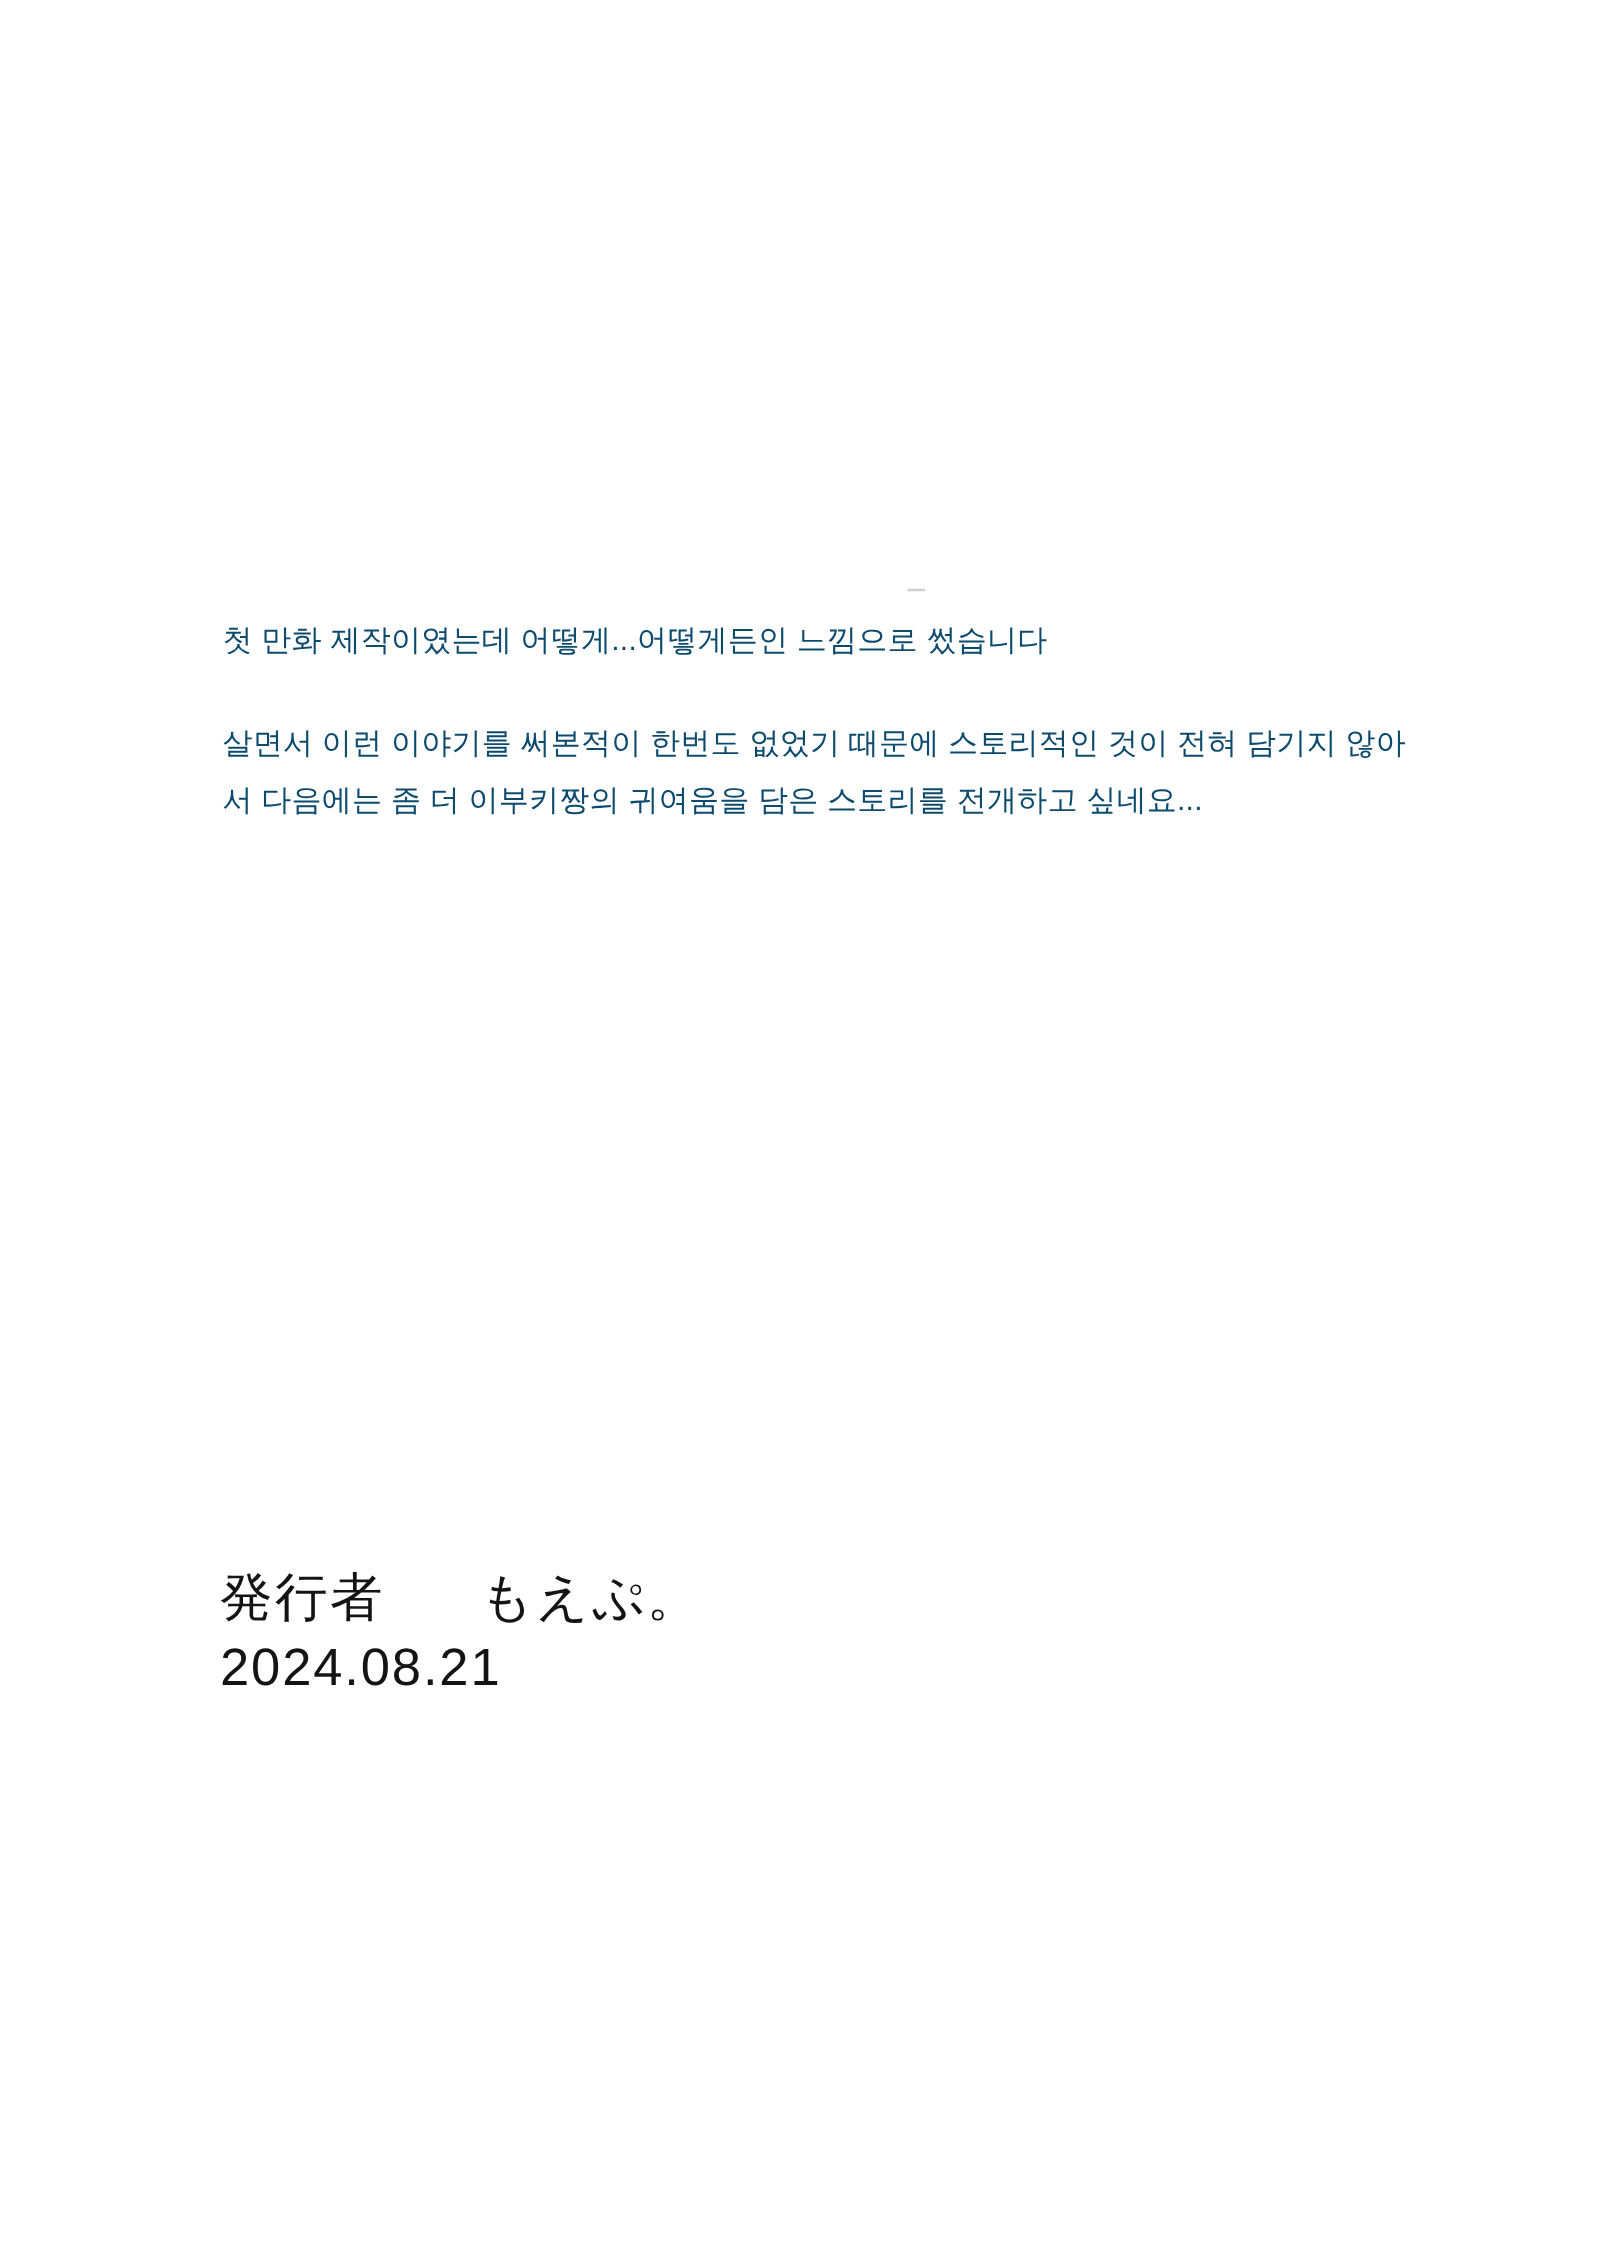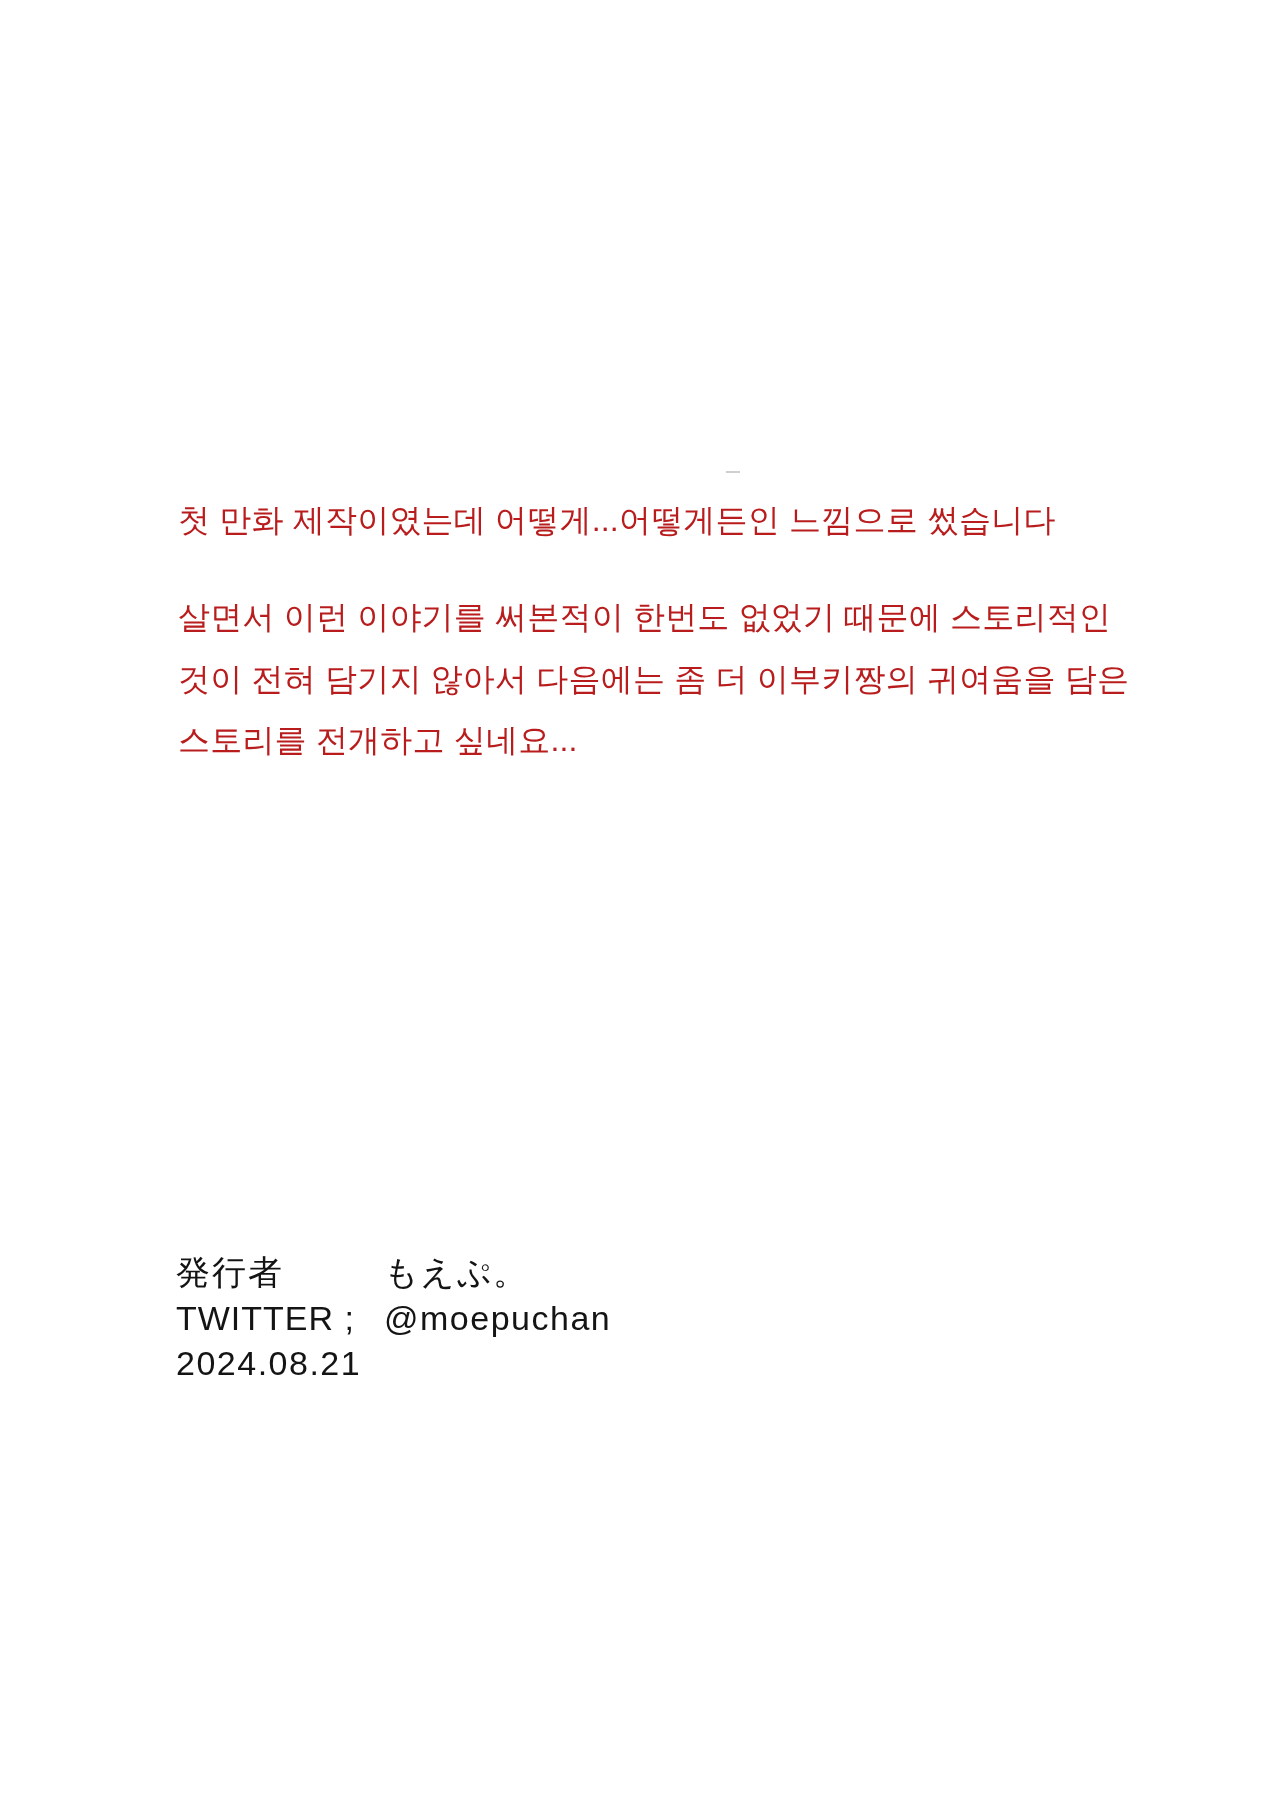--- a/index.html
+++ b/index.html
@@ -24,42 +24,42 @@
 
   
   .afterword {
     position: absolute;
     left: 178px;
     top: 490px;
     width: 960px;
   }
 
   .aw-para {
-    font-size: 32px;
+    font-size: 24px;
     line-height: 1.92;
     letter-spacing: 0.2px;
-    color: #b91c1c;
+    color: #0c4a6e;
     font-weight: 400;
     margin: 0;
   }
 
   .aw-para + .aw-para {
     margin-top: 36px;
   }
 
   .aw-para.gap-large {
     margin-top: 92px;
   }
 
   
   .colophon {
     position: absolute;
     left: 176px;
     top: 1250px;
-    font-size: 34px;
+    font-size: 42px;
     line-height: 1.34;
     color: #141414;
     letter-spacing: 1.2px;
   }
 
   .colo-row {
     display: flex;
     align-items: baseline;
     white-space: nowrap;
   }
@@ -99,22 +99,18 @@
   <div class="afterword">
     <p class="aw-para">첫 만화 제작이였는데 어떻게...어떻게든인 느낌으로 썼습니다</p>
     <p class="aw-para">살면서 이런 이야기를 써본적이 한번도 없었기 때문에 스토리적인 것이 전혀 담기지 않아서 다음에는 좀 더 이부키짱의 귀여움을 담은 스토리를 전개하고 싶네요...</p>
   </div>
 
   <div class="colophon">
     <div class="colo-row row-publisher">
       <span class="colo-label">発行者</span>
       <span class="colo-value">もえぷ。</span>
     </div>
-    <div class="colo-row row-twitter">
-      <span class="colo-label">TWITTER ;</span>
-      <span class="colo-value">@moepuchan</span>
-    </div>
     <div class="colo-row row-date">
       <span class="colo-value">2024.08.21</span>
     </div>
   </div>
 
 </div>
 
 </body></html>

